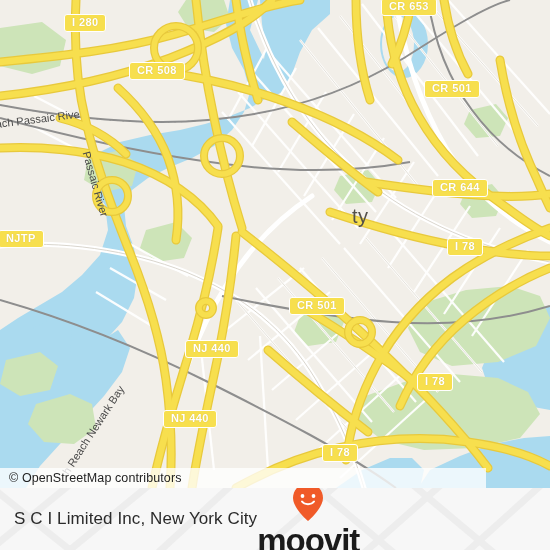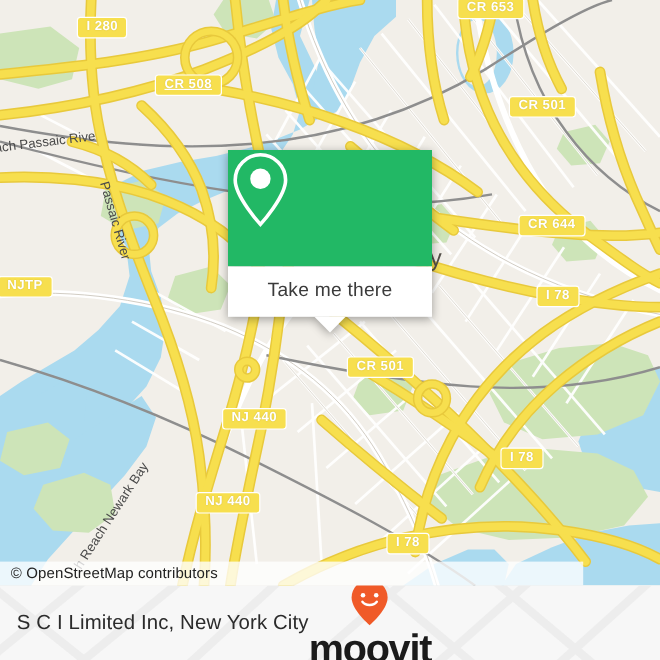--- a/index.html
+++ b/index.html
@@ -324,43 +324,31 @@
     </svg>
 
     <div class="citylabel" style="left:352px; top:205px;">ty</div>
 
     <div class="waterlabel" style="left:-5px; top:118px; transform:rotate(-7deg);">ach Passaic Rive</div>
     <div class="waterlabel" style="left:92px; top:150px; transform:rotate(74deg);">Passaic River</div>
     <div class="waterlabel" style="left:60px; top:470px; transform:rotate(-57deg);">h Reach Newark Bay</div>
 
     <div class="shield" style="left:22px;  top:14px;margin-left:42px;">I 280</div>
     <div class="shield" style="left:381px; top:-2px;">CR 653</div>
-    <div class="shield" style="left:129px; top:62px;text-decoration:underline;">CR 508</div>
+    <div class="shield" style="left:129px; top:62px;">CR 508</div>
     <div class="shield" style="left:424px; top:80px;">CR 501</div>
     <div class="shield" style="left:432px; top:179px;">CR 644</div>
     <div class="shield" style="left:-2px;  top:230px;">NJTP</div>
     <div class="shield" style="left:447px; top:238px;">I 78</div>
     <div class="shield" style="left:289px; top:297px;">CR 501</div>
     <div class="shield" style="left:185px; top:340px;">NJ 440</div>
     <div class="shield" style="left:417px; top:373px;">I 78</div>
     <div class="shield" style="left:163px; top:410px;">NJ 440</div>
     <div class="shield" style="left:322px; top:444px;">I 78</div>
 
-    <div id="popup">
-      <div id="popup-green">
-        <svg width="54" height="66" viewBox="0 0 54 66">
-          <path d="M27 4 C15.4 4 6 13.4 6 25 C6 39 27 62 27 62 C27 62 48 39 48 25 C48 13.4 38.6 4 27 4 Z" fill="none" stroke="#ffffff" stroke-width="3"></path>
-          <circle cx="27" cy="24" r="8.5" fill="#ffffff"></circle>
-        </svg>
-      </div>
-      <div id="popup-white">
-        <span id="popup-label">Take me there</span>
-        <div id="popup-tail"></div>
-      </div>
-    </div>
 
     <div id="attribution">
       <span id="attribution-text">© OpenStreetMap contributors</span>
     </div>
   </div>
 
   <div id="footer">
     <svg id="footer-watermark" width="550" height="62" viewBox="0 0 550 62">
       <g stroke="#e6e6e6" stroke-width="7" fill="none">
         <path d="M-20,70 L90,-20"></path>

